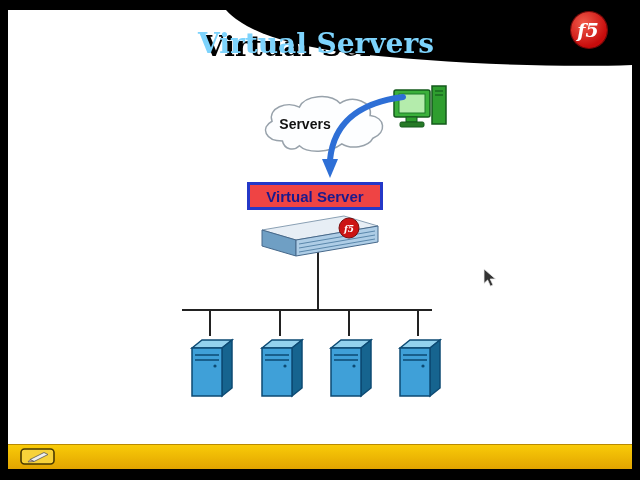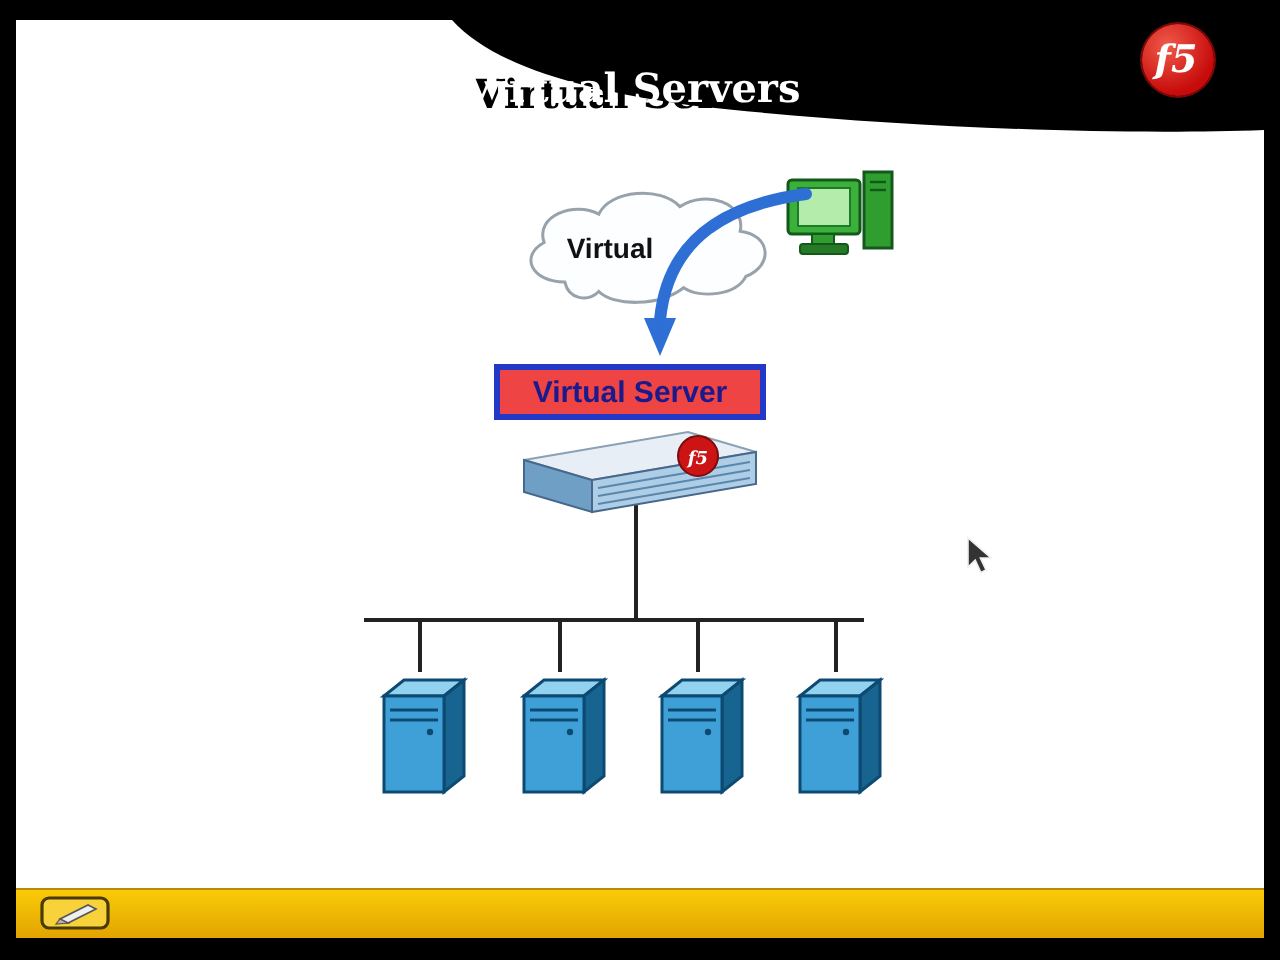--- a/index.html
+++ b/index.html
@@ -7,22 +7,22 @@
          font-family:"Liberation Sans",sans-serif;}
   .slide{position:absolute;left:8px;top:10px;width:624px;height:458px;background:#ffffff;}
   .swoosh{position:absolute;left:8px;top:10px;width:624px;height:80px;pointer-events:none;}
   .f5-logo{position:absolute;left:571px;top:12px;width:36px;height:36px;border-radius:50%;
            background:radial-gradient(circle at 35% 30%, #f05a4a, #c70b0b 70%);
            display:flex;align-items:center;justify-content:center;
            box-shadow:0 0 0 1px #7d0808;}
   .f5-logo span{color:#fff;font-family:"DejaVu Serif",serif;font-style:italic;font-weight:bold;
                 font-size:19px;line-height:1;padding-right:2px;}
   .slide-title{position:absolute;left:146px;top:26px;width:340px;text-align:center;
-               font-family:"DejaVu Serif",serif;font-weight:700;font-size:20px;line-height:36px;
-               color:#ffffff;text-shadow:5px 3px 0 #000;white-space:nowrap;}
+               font-family:"DejaVu Serif",serif;font-weight:700;font-size:28px;line-height:36px;
+               color:#7dd3fc;text-shadow:5px 3px 0 #000;white-space:nowrap;}
   .cloud-wrap{position:absolute;left:250px;top:92px;width:145px;height:66px;}
   .internet-label{position:absolute;left:240px;top:116px;width:130px;text-align:center;
                   font-weight:bold;font-size:14px;color:#111;}
   .vs-box{position:absolute;left:247px;top:182px;width:130px;height:22px;background:#ef4444;
           border:3px solid #2438c8;display:flex;align-items:center;justify-content:center;}
   .vs-box span{font-weight:bold;font-size:15px;color:#1a1a8c;white-space:nowrap;}
   .abs{position:absolute;}
   .bottom-bar{position:absolute;left:8px;top:444px;width:624px;height:24px;
               background:linear-gradient(#f9cb08,#e2a400);border-top:1px solid #b98900;}
   .pen-icon{position:absolute;left:20px;top:448px;width:36px;height:17px;cursor:pointer;}
@@ -42,21 +42,21 @@
     <span>f5</span>
   </div>
 
   <div class="slide-title">Virtual Servers</div>
 
   <svg class="cloud-wrap" viewBox="0 0 145 70">
     <path d="M 30 52 C 12 52 6 38 19 31 C 14 17 35 9 48 16 C 54 3 81 1 91 12
              C 105 3 126 10 123 25 C 139 27 141 43 126 49 C 121 59 102 61 93 55
              C 80 65 56 65 48 57 C 42 63 32 61 30 52 Z" fill="#fdfeff" stroke="#98a2ab" stroke-width="1.6"></path>
   </svg>
-  <div class="internet-label">Virtual</div>
+  <div class="internet-label">Servers</div>
 
   <svg class="abs" style="left:392px;top:82px;width:58px;height:56px;" viewBox="0 0 58 56">
     <rect x="40" y="4" width="14" height="38" fill="#2f9e2f" stroke="#14591c" stroke-width="1.5"></rect>
     <line x1="43" y1="9" x2="51" y2="9" stroke="#14591c" stroke-width="1.2"></line>
     <line x1="43" y1="13" x2="51" y2="13" stroke="#14591c" stroke-width="1.2"></line>
     <rect x="2" y="8" width="36" height="27" rx="2" fill="#3bb03b" stroke="#14591c" stroke-width="1.5"></rect>
     <rect x="7" y="12" width="26" height="19" fill="#b4ecac" stroke="#1d7a28" stroke-width="1"></rect>
     <rect x="14" y="35" width="11" height="5" fill="#2f9e2f" stroke="#14591c" stroke-width="1"></rect>
     <rect x="8" y="40" width="24" height="5" rx="1.5" fill="#267a26" stroke="#14591c" stroke-width="1"></rect>
   </svg>

